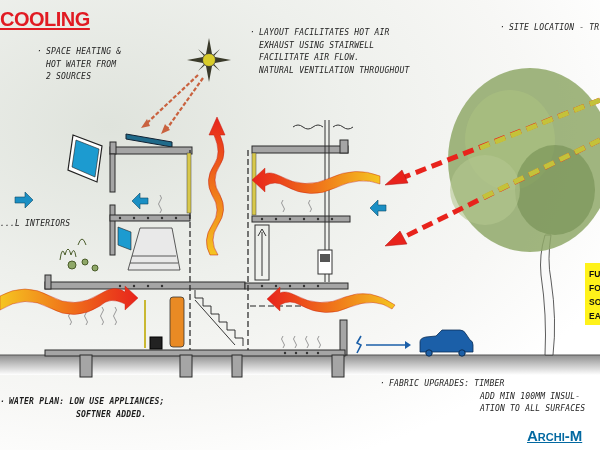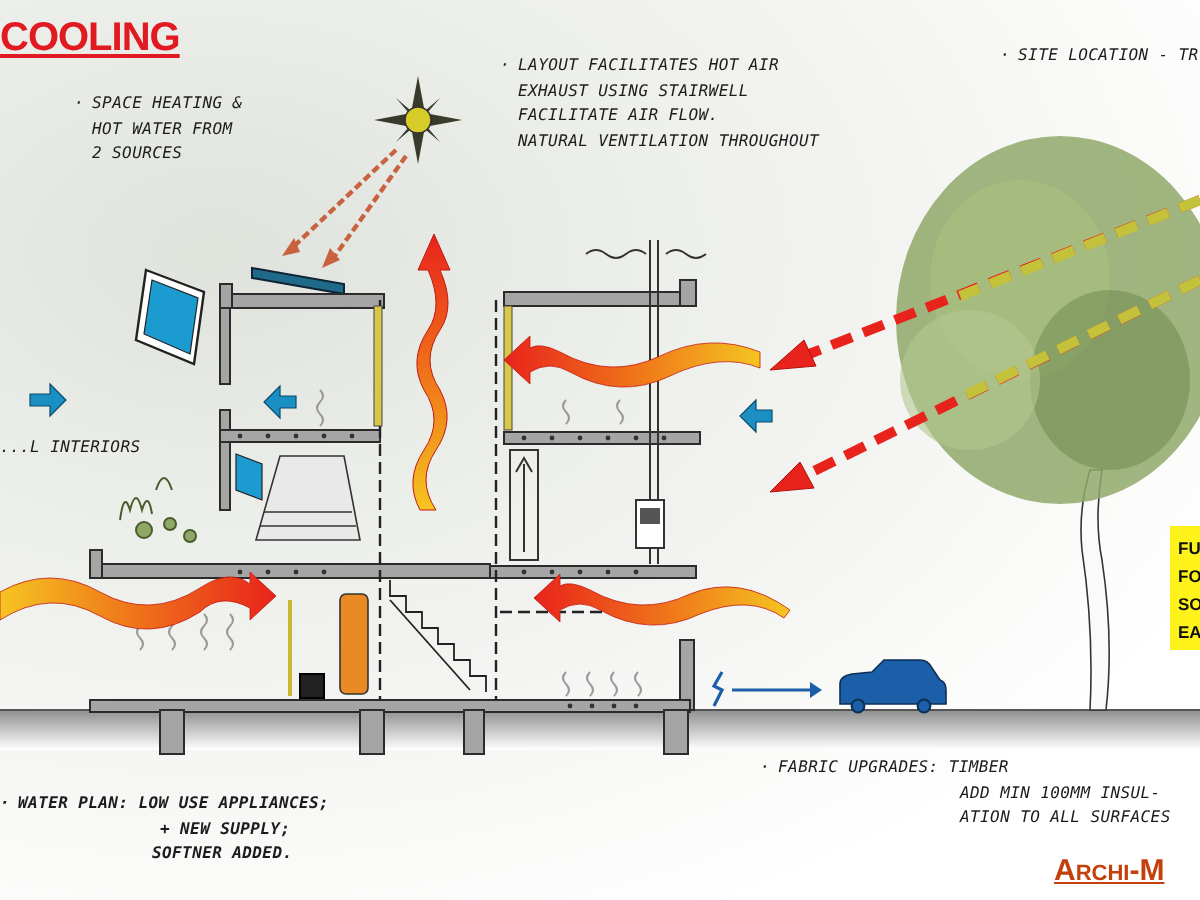--- a/index.html
+++ b/index.html
@@ -26,21 +26,21 @@
   .note .bullet { margin-right: 4px; }
   .svgwrap { position: absolute; left: 0; top: 0; width: 600px; height: 450px; }
   .callout {
     position: absolute; left: 585px; top: 263px; width: 40px; height: 62px;
     background: #fff21a; padding: 4px 0 0 4px;
     font-family: "Liberation Sans", sans-serif; font-weight: 700; font-size: 8.5px; line-height: 14px; color: #111;
   }
   .brand {
     position: absolute; left: 527px; top: 427px;
     font-family: "Liberation Sans", sans-serif; font-weight: 700; font-size: 15px;
-    color: #c2410c; text-decoration: underline; white-space: nowrap;
+    color: #0369a1; text-decoration: underline; white-space: nowrap;
     font-variant: small-caps;
   }
 </style>
 </head>
 <body>
 
 <div class="title">COOLING</div>
 
 <div class="note" style="left:37px; top:46px;">
   <span class="line"><span class="bullet">·</span><span>Space heating &amp;</span></span>
@@ -56,21 +56,20 @@
 </div>
 
 <div class="note" style="left:500px; top:22px;">
   <span class="line"><span class="bullet">·</span><span>Site location - Tr</span></span>
 </div>
 
 <div class="note" style="left:0px; top:218px;">...l interiors</div>
 
 <div class="note" style="left:0px; top:396px;font-weight:bold;">
   <span class="line"><span class="bullet">·</span><span>Water plan:</span> <span>Low use appliances;</span></span>
-  <span class="line" style="padding-left:80px">+ new supply;</span>
   <span class="line" style="padding-left:76px">softner added.</span>
 </div>
 
 <div class="note" style="left:380px; top:378px;">
   <span class="line"><span class="bullet">·</span><span>Fabric upgrades:</span> <span>Timber</span></span>
   <span class="line" style="padding-left:100px">add min 100mm insul-</span>
   <span class="line" style="padding-left:100px">ation to all surfaces</span>
 </div>
 
 <svg class="svgwrap" viewBox="0 0 600 450">

